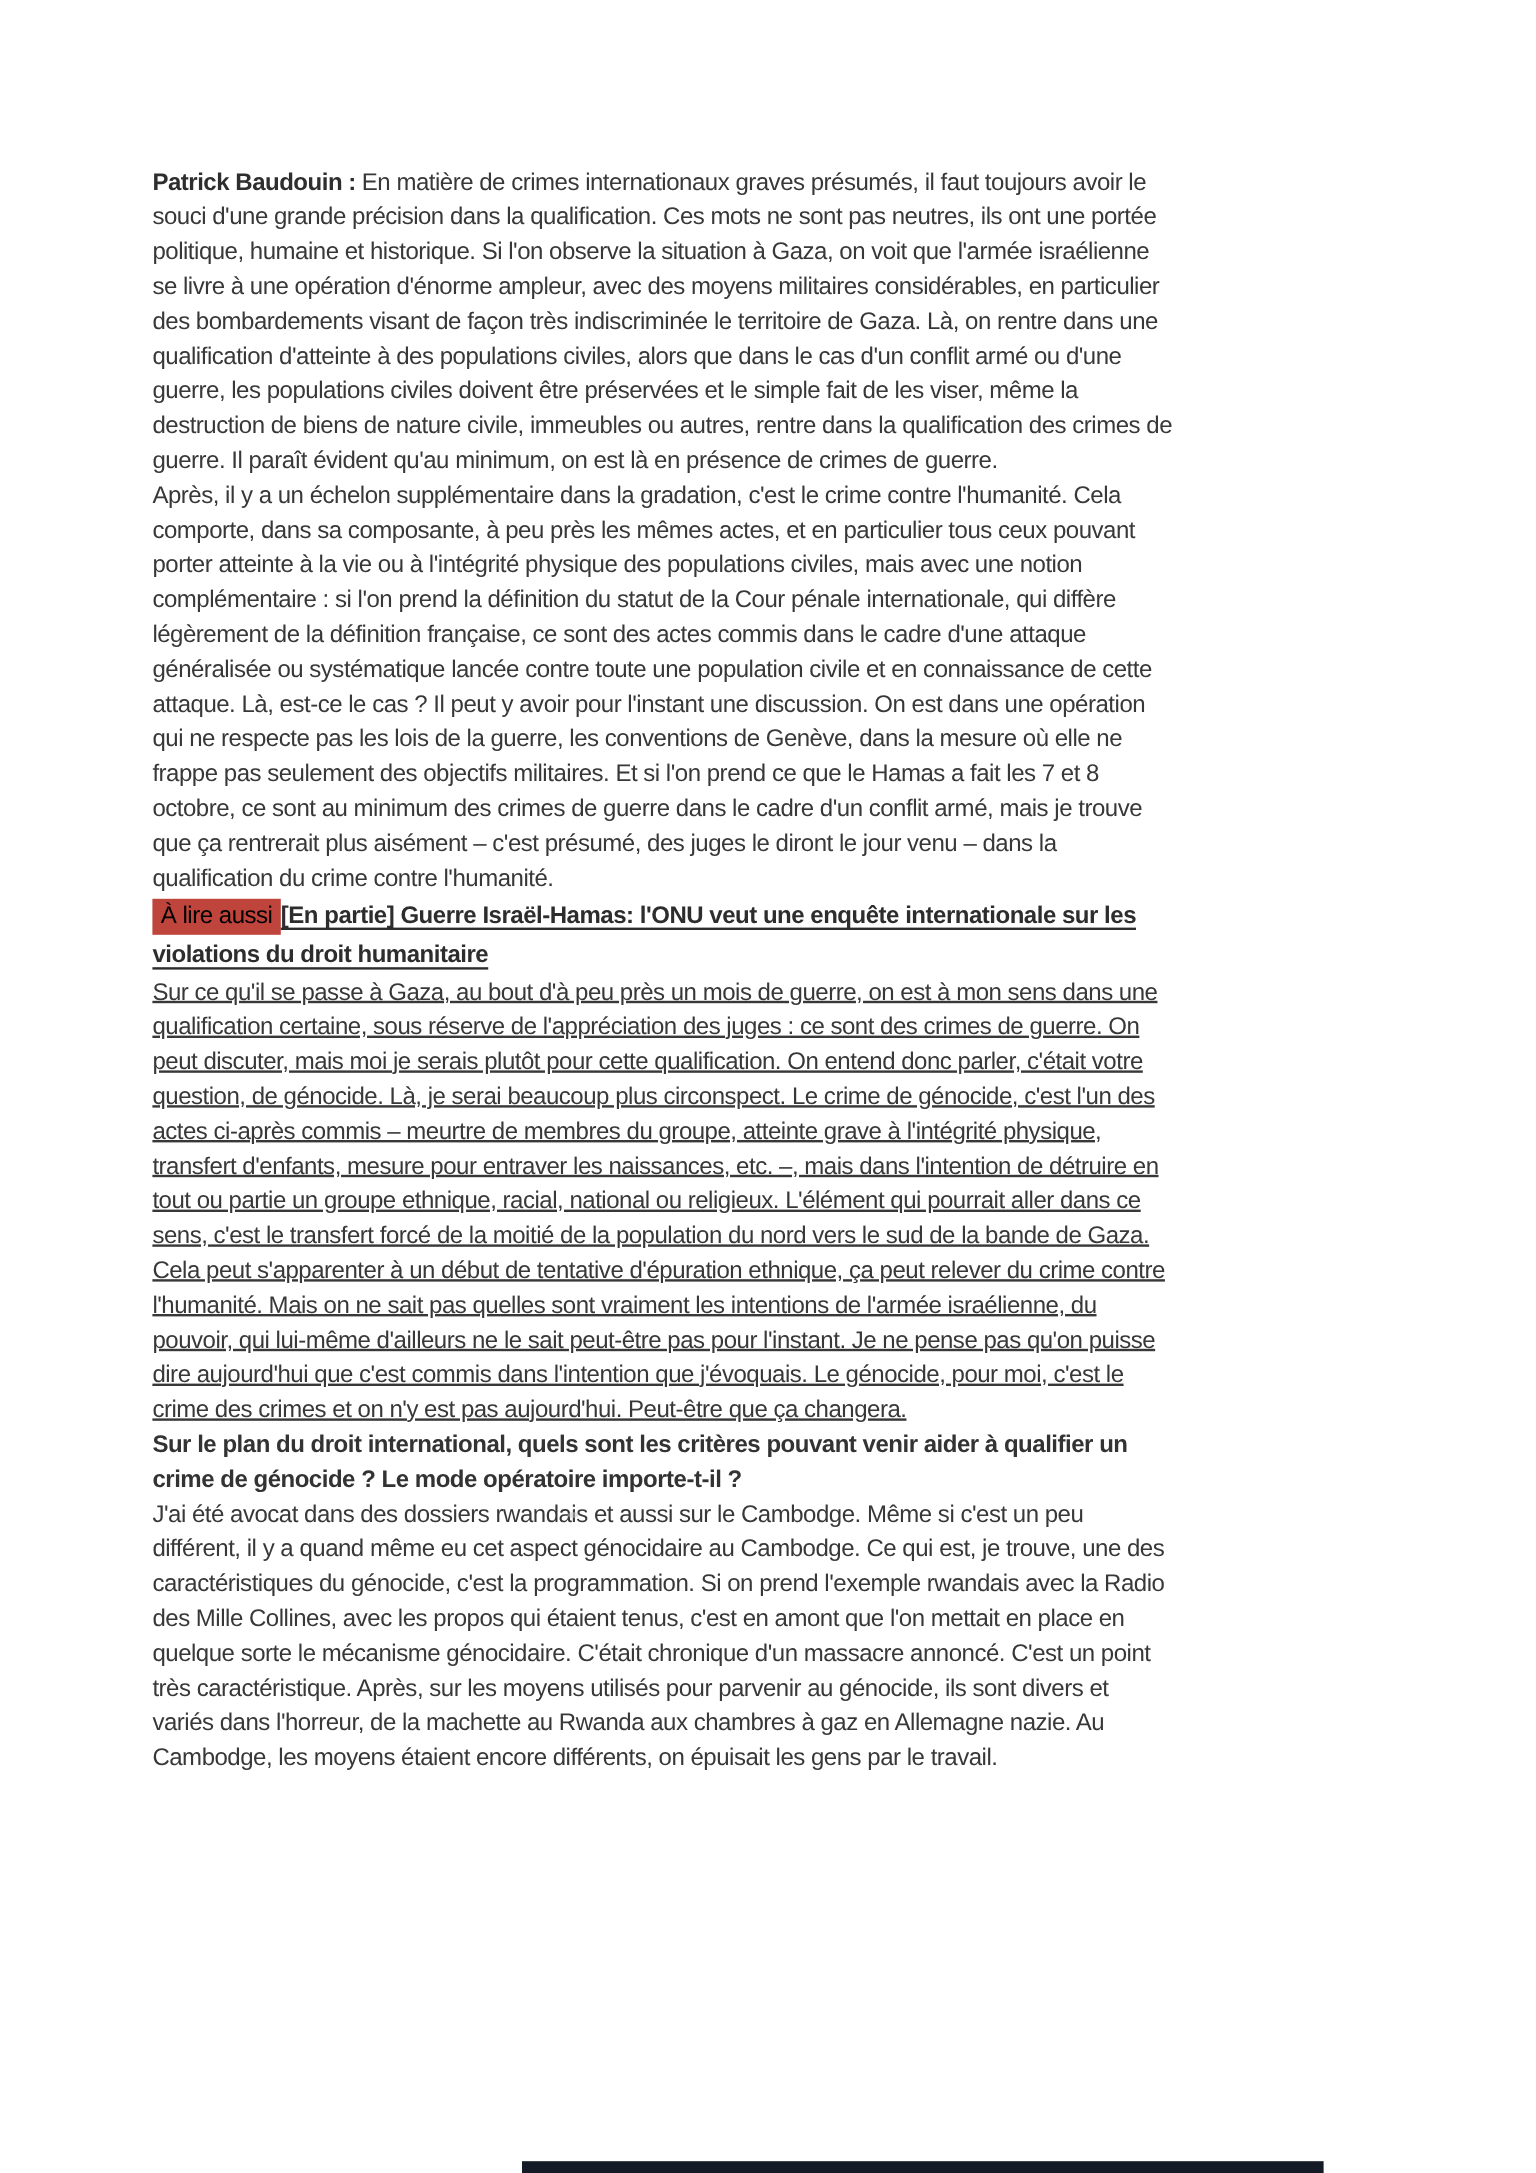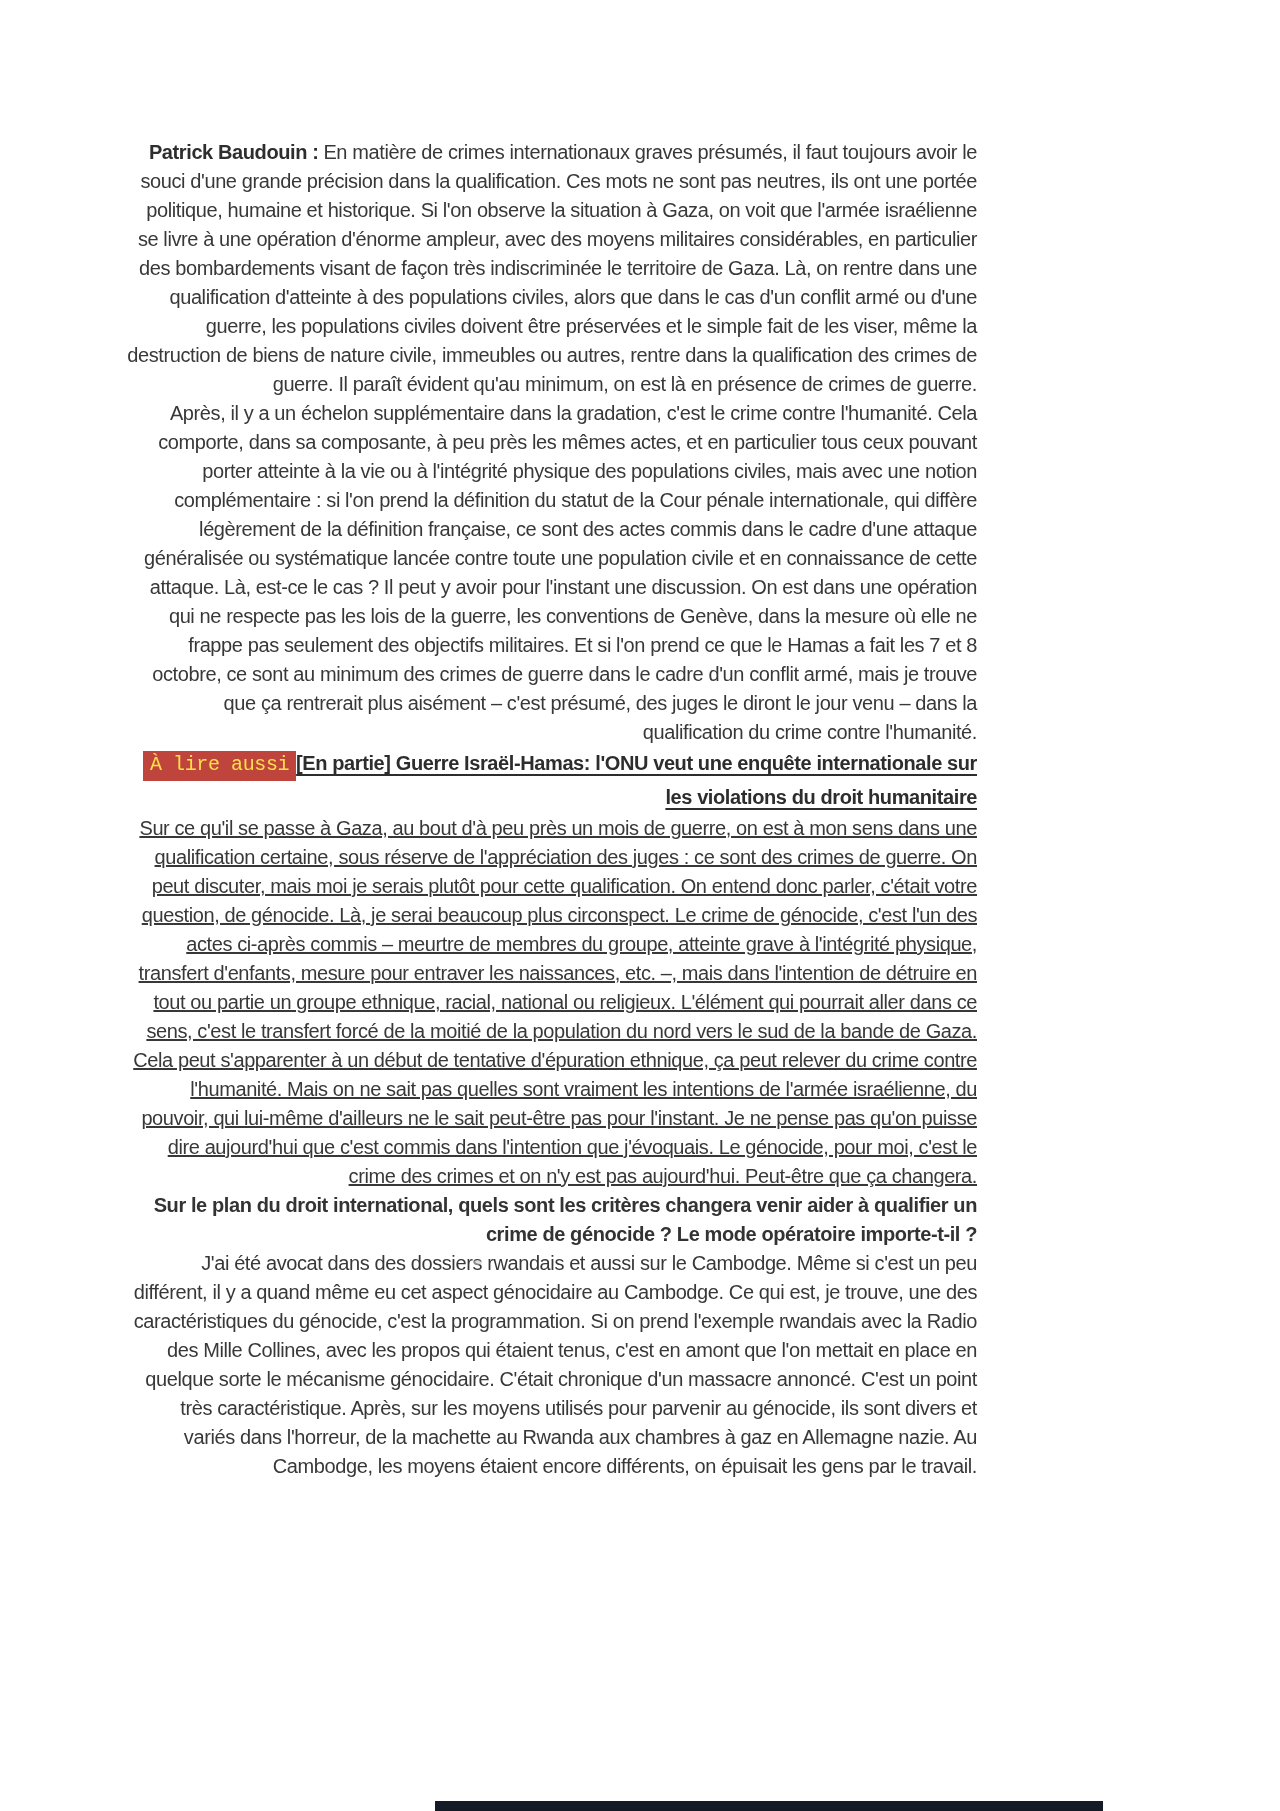--- a/index.html
+++ b/index.html
@@ -21,21 +21,20 @@
     top: 138px;
     width: 850px;
     color: #383838;
     font-size: 20px;
     line-height: 29px;
     letter-spacing: -0.4px;
     text-align: left;
   }
   .content p {
     margin: 0;
-    text-align: right;
   }
   .p1 { margin-bottom: 72px; }
   .p2 { margin-bottom: 38px; }
   .p3 { margin-bottom: 58px; text-decoration: underline; }
   .question {
     font-weight: bold;
     color: #333333;
     margin-bottom: 42px;
   }
   .p4 { margin-bottom: 0; }
@@ -82,25 +81,25 @@
 </head>
 <body>
 
 <div class="page">
   <div class="content">
 
     <p class="p1"><strong class="speaker">Patrick Baudouin :</strong><span>En matière de crimes internationaux graves présumés, il faut toujours avoir le souci d'une grande précision dans la qualification. Ces mots ne sont pas neutres, ils ont une portée politique, humaine et historique. Si l'on observe la situation à Gaza, on voit que l'armée israélienne se livre à une opération d'énorme ampleur, avec des moyens militaires considérables, en particulier des bombardements visant de façon très indiscriminée le territoire de Gaza. Là, on rentre dans une qualification d'atteinte à des populations civiles, alors que dans le cas d'un conflit armé ou d'une guerre, les populations civiles doivent être préservées et le simple fait de les viser, même la destruction de biens de nature civile, immeubles ou autres, rentre dans la qualification des crimes de guerre. Il paraît évident qu'au minimum, on est là en présence de crimes de guerre.</span></p>
 
     <p class="p2">Après, il y a un échelon supplémentaire dans la gradation, c'est le crime contre l'humanité. Cela comporte, dans sa composante, à peu près les mêmes actes, et en particulier tous ceux pouvant porter atteinte à la vie ou à l'intégrité physique des populations civiles, mais avec une notion complémentaire : si l'on prend la définition du statut de la Cour pénale internationale, qui diffère légèrement de la définition française, ce sont des actes commis dans le cadre d'une attaque généralisée ou systématique lancée contre toute une population civile et en connaissance de cette attaque. Là, est-ce le cas ? Il peut y avoir pour l'instant une discussion. On est dans une opération qui ne respecte pas les lois de la guerre, les conventions de Genève, dans la mesure où elle ne frappe pas seulement des objectifs militaires. Et si l'on prend ce que le Hamas a fait les 7 et 8 octobre, ce sont au minimum des crimes de guerre dans le cadre d'un conflit armé, mais je trouve que ça rentrerait plus aisément – c'est présumé, des juges le diront le jour venu – dans la qualification du crime contre l'humanité.</p>
 
-    <p class="read-also"><span class="read-tag" id="read-tag" style="background: rgb(191, 68, 60); color: #fde047; font-family: Liberation Mono, monospace;">À lire aussi</span><a class="read-link">[En partie] Guerre Israël-Hamas: l'ONU veut une enquête internationale sur les violations du droit humanitaire</a></p>
+    <p class="read-also"><span class="read-tag" id="read-tag" style="background: rgb(191, 68, 60); color: #000000;">À lire aussi</span><a class="read-link">[En partie] Guerre Israël-Hamas: l'ONU veut une enquête internationale sur les violations du droit humanitaire</a></p>
 
     <p class="p3">Sur ce qu'il se passe à Gaza, au bout d'à peu près un mois de guerre, on est à mon sens dans une qualification certaine, sous réserve de l'appréciation des juges : ce sont des crimes de guerre. On peut discuter, mais moi je serais plutôt pour cette qualification. On entend donc parler, c'était votre question, de génocide. Là, je serai beaucoup plus circonspect. Le crime de génocide, c'est l'un des actes ci-après commis – meurtre de membres du groupe, atteinte grave à l'intégrité physique, transfert d'enfants, mesure pour entraver les naissances, etc. –, mais dans l'intention de détruire en tout ou partie un groupe ethnique, racial, national ou religieux. L'élément qui pourrait aller dans ce sens, c'est le transfert forcé de la moitié de la population du nord vers le sud de la bande de Gaza. Cela peut s'apparenter à un début de tentative d'épuration ethnique, ça peut relever du crime contre l'humanité. Mais on ne sait pas quelles sont vraiment les intentions de l'armée israélienne, du pouvoir, qui lui-même d'ailleurs ne le sait peut-être pas pour l'instant. Je ne pense pas qu'on puisse dire aujourd'hui que c'est commis dans l'intention que j'évoquais. Le génocide, pour moi, c'est le crime des crimes et on n'y est pas aujourd'hui. Peut-être que ça changera.</p>
 
-    <p class="question">Sur le plan du droit international, quels sont les critères changera venir aider à qualifier un crime de génocide ? Le mode opératoire importe-t-il ?</p>
+    <p class="question">Sur le plan du droit international, quels sont les critères pouvant venir aider à qualifier un crime de génocide ? Le mode opératoire importe-t-il ?</p>
 
     <p class="p4">J'ai été avocat dans des dossiers rwandais et aussi sur le Cambodge. Même si c'est un peu différent, il y a quand même eu cet aspect génocidaire au Cambodge. Ce qui est, je trouve, une des caractéristiques du génocide, c'est la programmation. Si on prend l'exemple rwandais avec la Radio des Mille Collines, avec les propos qui étaient tenus, c'est en amont que l'on mettait en place en quelque sorte le mécanisme génocidaire. C'était chronique d'un massacre annoncé. C'est un point très caractéristique. Après, sur les moyens utilisés pour parvenir au génocide, ils sont divers et variés dans l'horreur, de la machette au Rwanda aux chambres à gaz en Allemagne nazie. Au Cambodge, les moyens étaient encore différents, on épuisait les gens par le travail.</p>
 
   </div>
 
   <div class="smudge"></div>
 
   <div class="bottom-bar" id="bottom-bar" style="left: 435px; width: 668px; background: rgb(20, 26, 38);"></div>
 </div>
 

